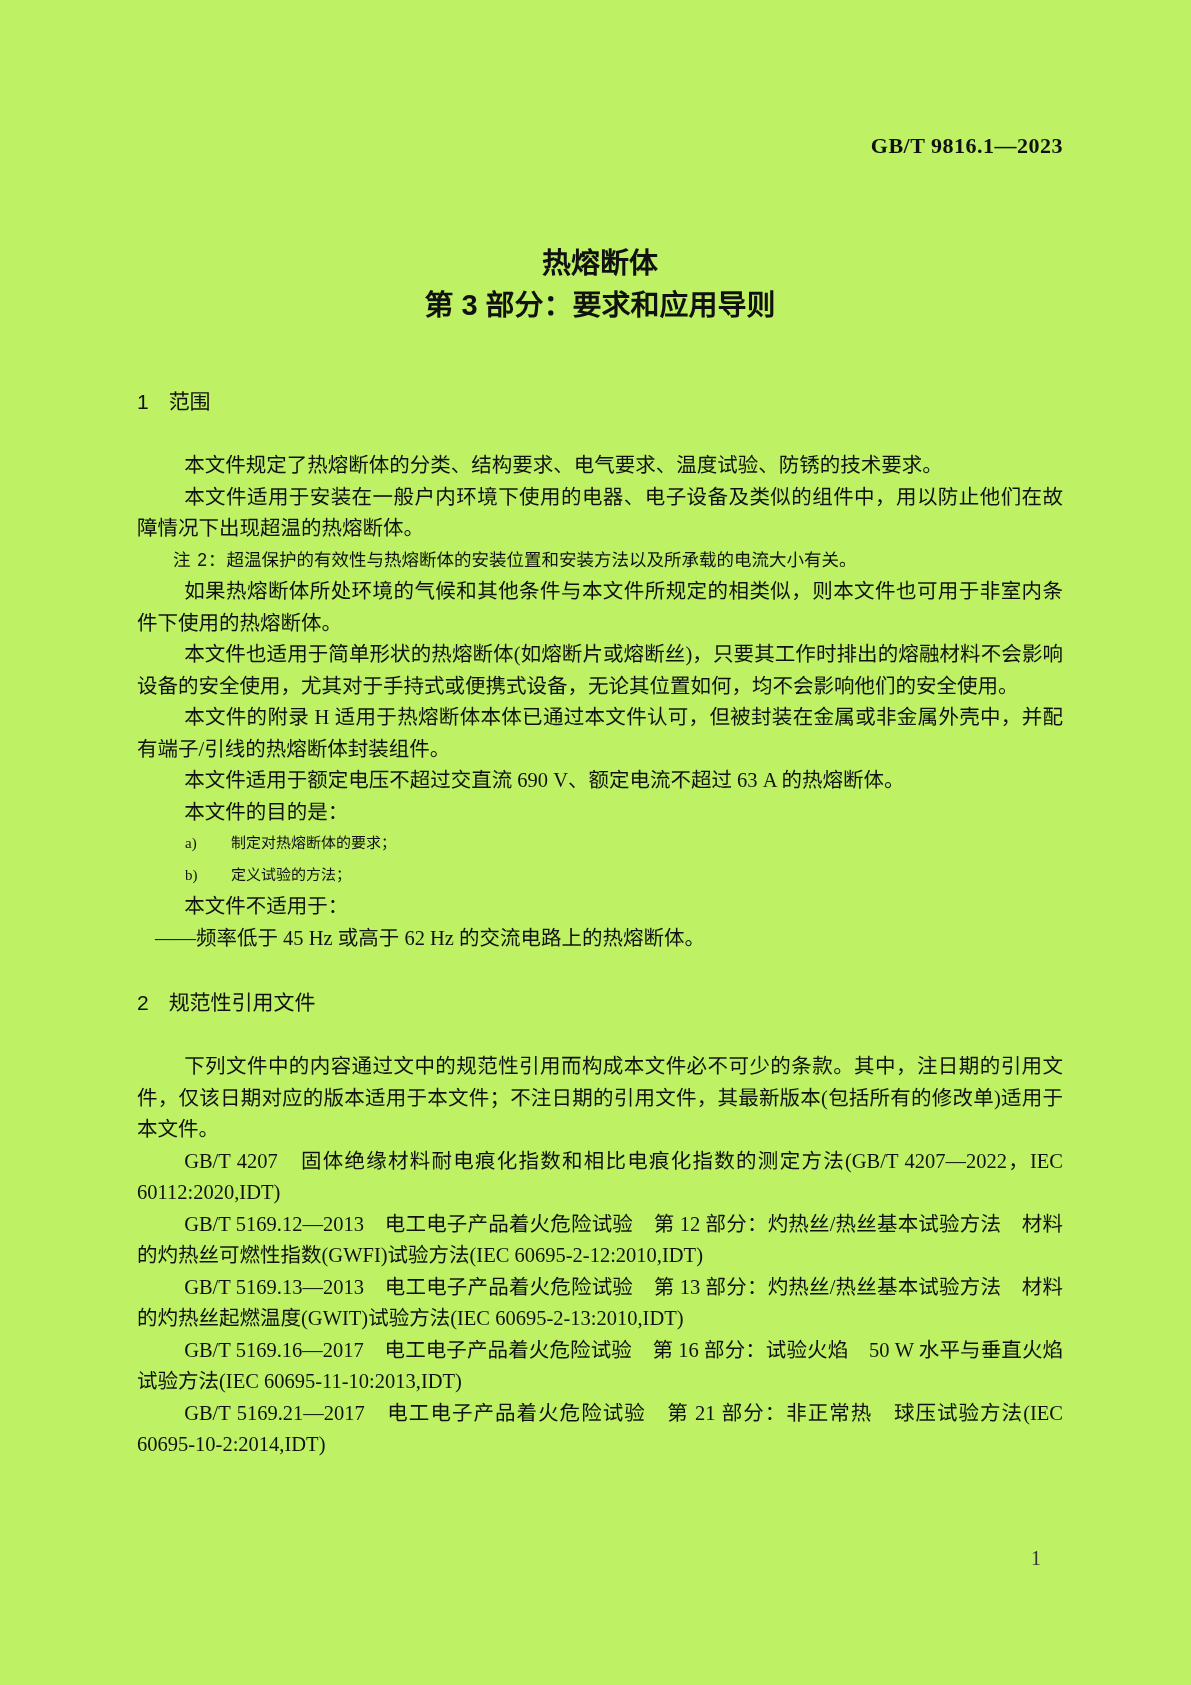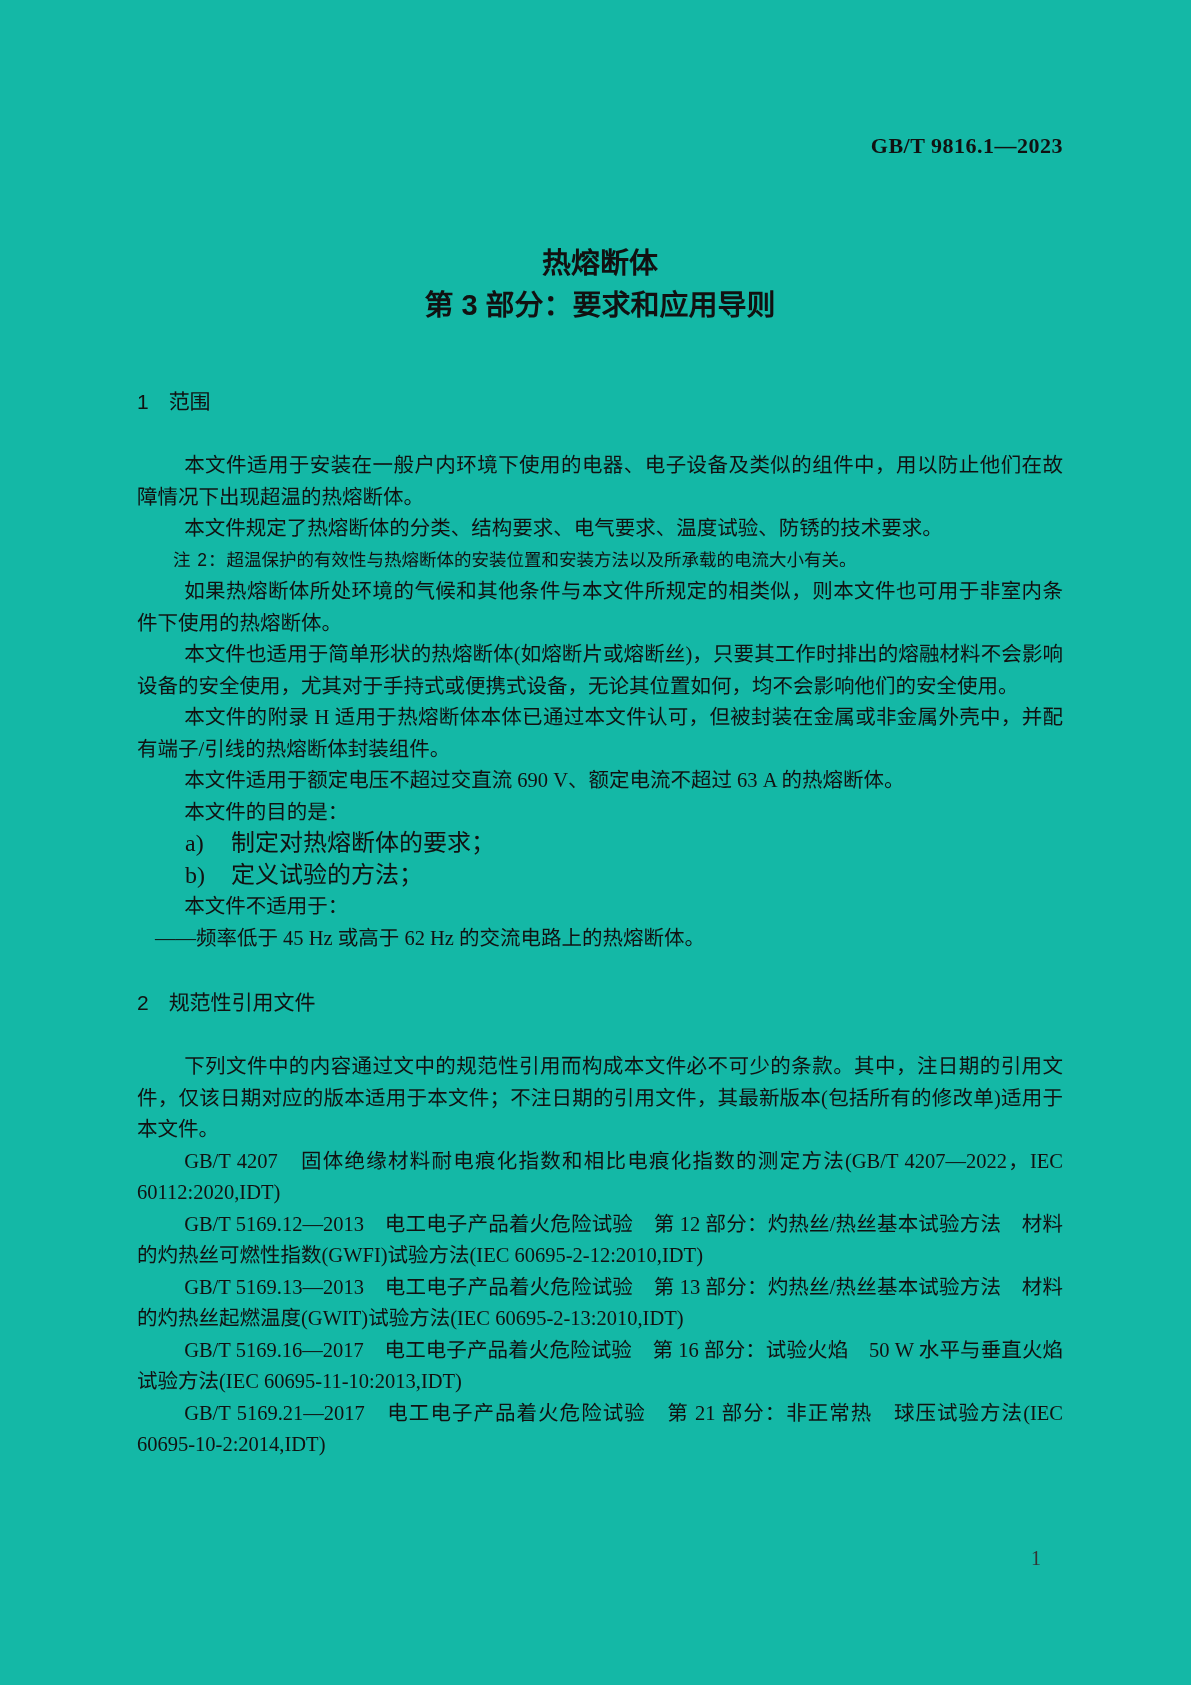--- a/index.html
+++ b/index.html
@@ -4,21 +4,21 @@
 <style>
   html, body {
     margin: 0;
     padding: 0;
     background: #ffffff;
   }
   .page {
     position: relative;
     width: 1191px;
     height: 1685px;
-    background: #14b8a6;
+    background: #bef264;
     color: #111;
     font-family: "Liberation Serif", "DejaVu Serif", serif;
     overflow: hidden;
   }
   .content {
     padding: 0 128px 0 137px;
   }
   .doc-header {
     margin-top: 133px;
     text-align: right;
@@ -63,21 +63,21 @@
     margin: 0;
     padding-left: 36px;
     text-align: justify;
   }
   .note-label {
     font-family: "Liberation Sans", "DejaVu Sans", sans-serif;
     letter-spacing: 1px;
   }
 
   .abc {
-    font-size: 24px;
+    font-size: 15px;
     line-height: 31.5px;
     margin: 0;
     padding-left: 48px;
   }
   .abc-label {
     display: inline-block;
     width: 46px;
   }
 
   .dash-item {
@@ -105,22 +105,22 @@
 
     <div class="doc-header">GB/T 9816.1—2023</div>
 
     <div class="doc-title">
       <div>热熔断体</div>
       <div>第 3 部分：要求和应用导则</div>
     </div>
 
     <h2 class="sec-heading first"><span class="sec-num">1</span><span>范围</span></h2>
 
+    <p class="body-text para">本文件规定了热熔断体的分类、结构要求、电气要求、温度试验、防锈的技术要求。</p>
     <p class="body-text para">本文件适用于安装在一般户内环境下使用的电器、电子设备及类似的组件中，用以防止他们在故障情况下出现超温的热熔断体。</p>
-    <p class="body-text para">本文件规定了热熔断体的分类、结构要求、电气要求、温度试验、防锈的技术要求。</p>
 
     <p class="note"><span class="note-label">注 2：</span><span>超温保护的有效性与热熔断体的安装位置和安装方法以及所承载的电流大小有关。</span></p>
 
     <p class="body-text para">如果热熔断体所处环境的气候和其他条件与本文件所规定的相类似，则本文件也可用于非室内条件下使用的热熔断体。</p>
     <p class="body-text para">本文件也适用于简单形状的热熔断体(如熔断片或熔断丝)，只要其工作时排出的熔融材料不会影响设备的安全使用，尤其对于手持式或便携式设备，无论其位置如何，均不会影响他们的安全使用。</p>
     <p class="body-text para">本文件的附录 H 适用于热熔断体本体已通过本文件认可，但被封装在金属或非金属外壳中，并配有端子/引线的热熔断体封装组件。</p>
     <p class="body-text para">本文件适用于额定电压不超过交直流 690 V、额定电流不超过 63 A 的热熔断体。</p>
     <p class="body-text para">本文件的目的是：</p>
 
     <p class="abc"><span class="abc-label">a)</span><span>制定对热熔断体的要求；</span></p>

